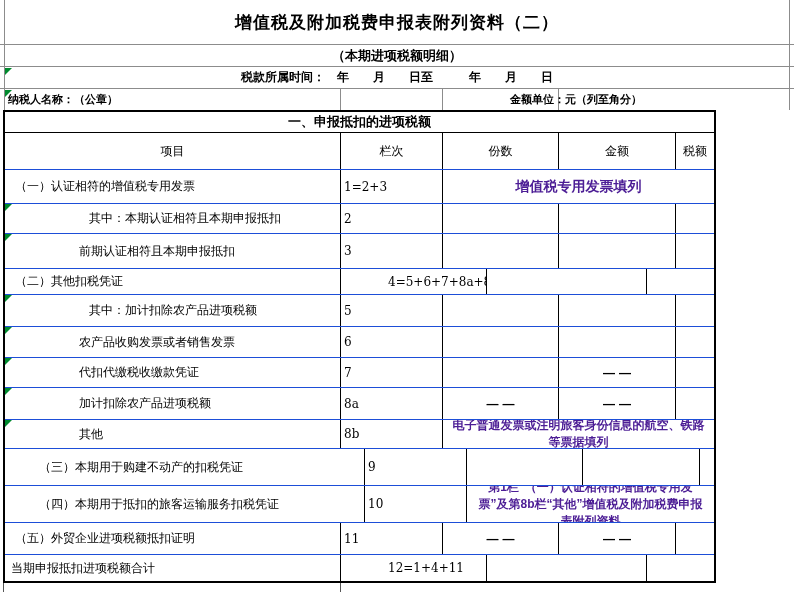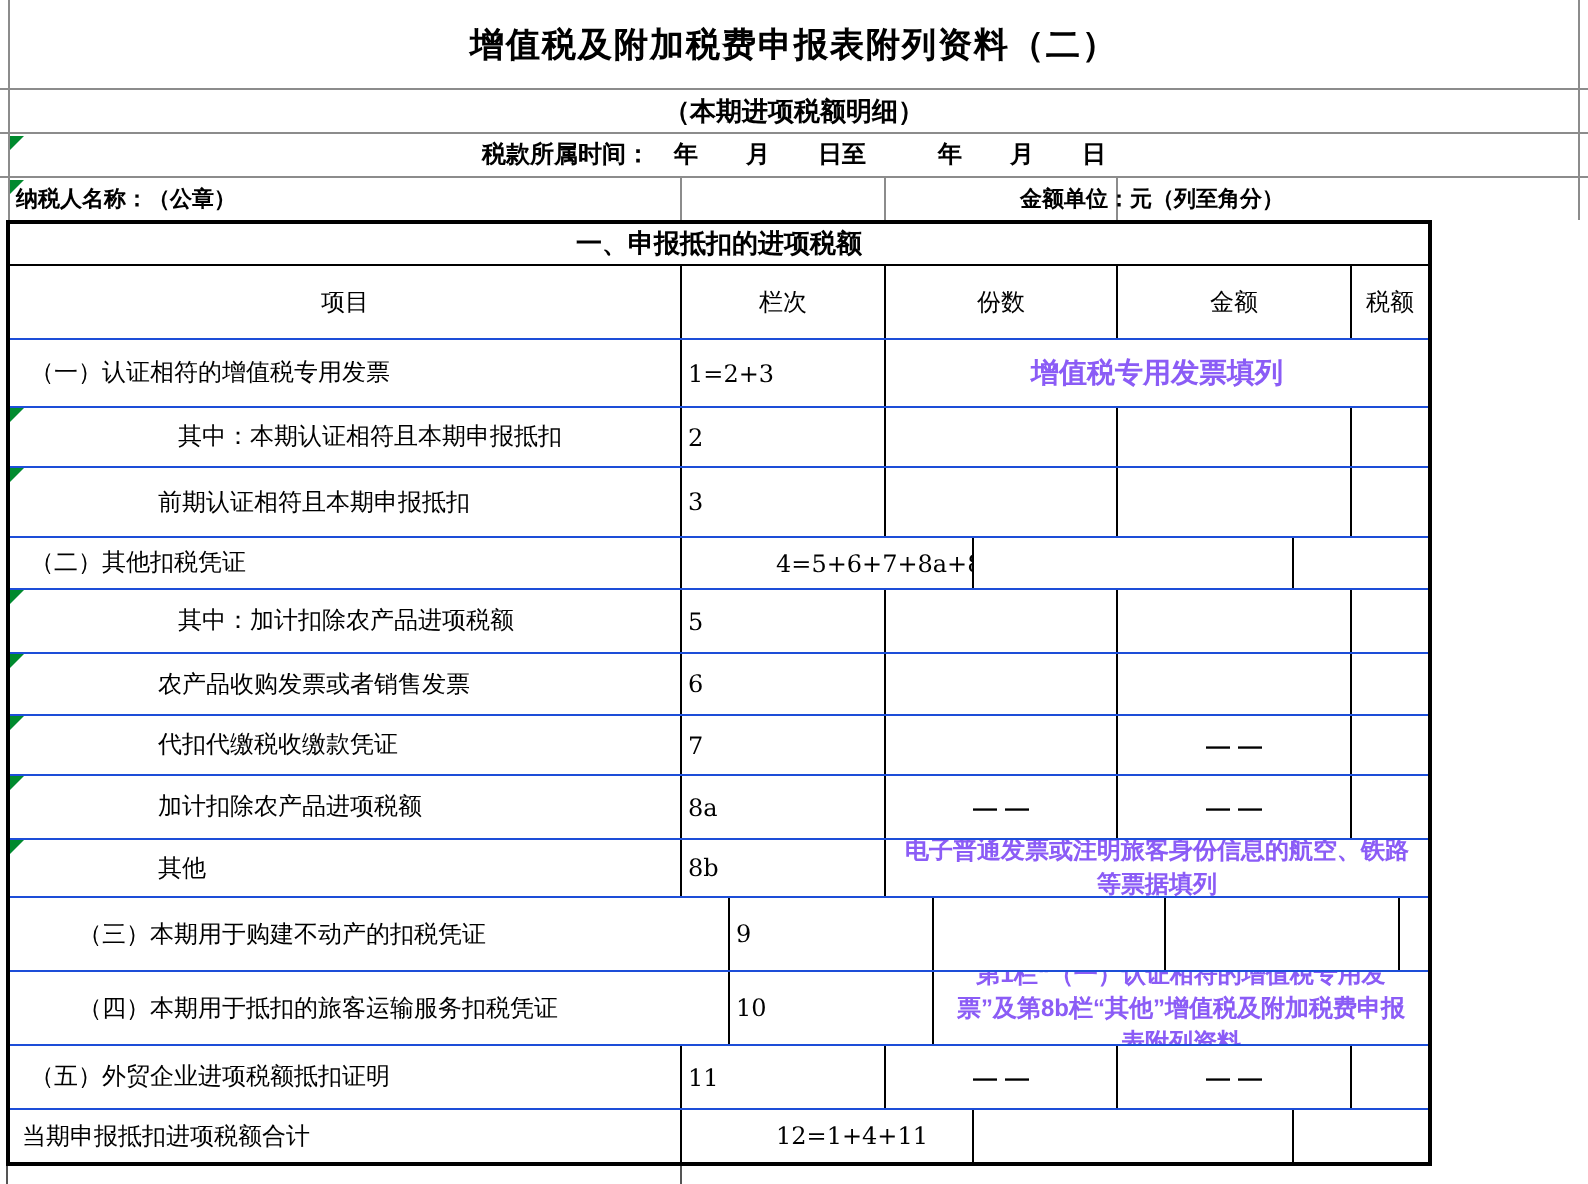--- a/index.html
+++ b/index.html
@@ -35,21 +35,21 @@
   .c { border-right:1px solid #000; display:flex; align-items:center;
     justify-content:center; font-size:12px; position:relative; overflow:hidden; }
   .c:last-child, .c.span3 { border-right:none; }
   .hdr { font-size:12px; }
   .item { justify-content:flex-start; padding-left:10px; text-align:left; }
   .ind1 { padding-left:84px; }
   .ind2 { padding-left:74px; }
   .lanci { justify-content:flex-start; padding-left:3px;
     font-family:"DejaVu Serif", serif; font-size:12px; }
   .span3 { grid-column:3/6; }
-  .note { color:#8b5cf6; font-weight:bold; text-align:center; line-height:17px; padding:0 8px; }
+  .note { color:#4c1d95; font-weight:bold; text-align:center; line-height:17px; padding:0 8px; }
   .note-lg { font-size:14px; }
   .dash { letter-spacing:4px; font-weight:bold; padding-left:4px; }
   .h37{height:37px;} .h34{height:34px;} .h30{height:30px;} .h35{height:35px;}
   .h26{height:26px;gap:44px;} .h32{height:32px;} .h31{height:31px;} .h29{height:29px;} .h37b{height:37px;padding-left:24px;}
   .tri { position:absolute; left:0; top:0; width:0; height:0;
     border-top:7px solid #008a2e; border-right:7px solid transparent; }
   .tri-abs { position:absolute; width:0; height:0;
     border-top:7px solid #008a2e; border-right:7px solid transparent; }
   
   .partial-left { position:absolute; left:3px; top:583px; width:1px; height:9px; background:#555; }

